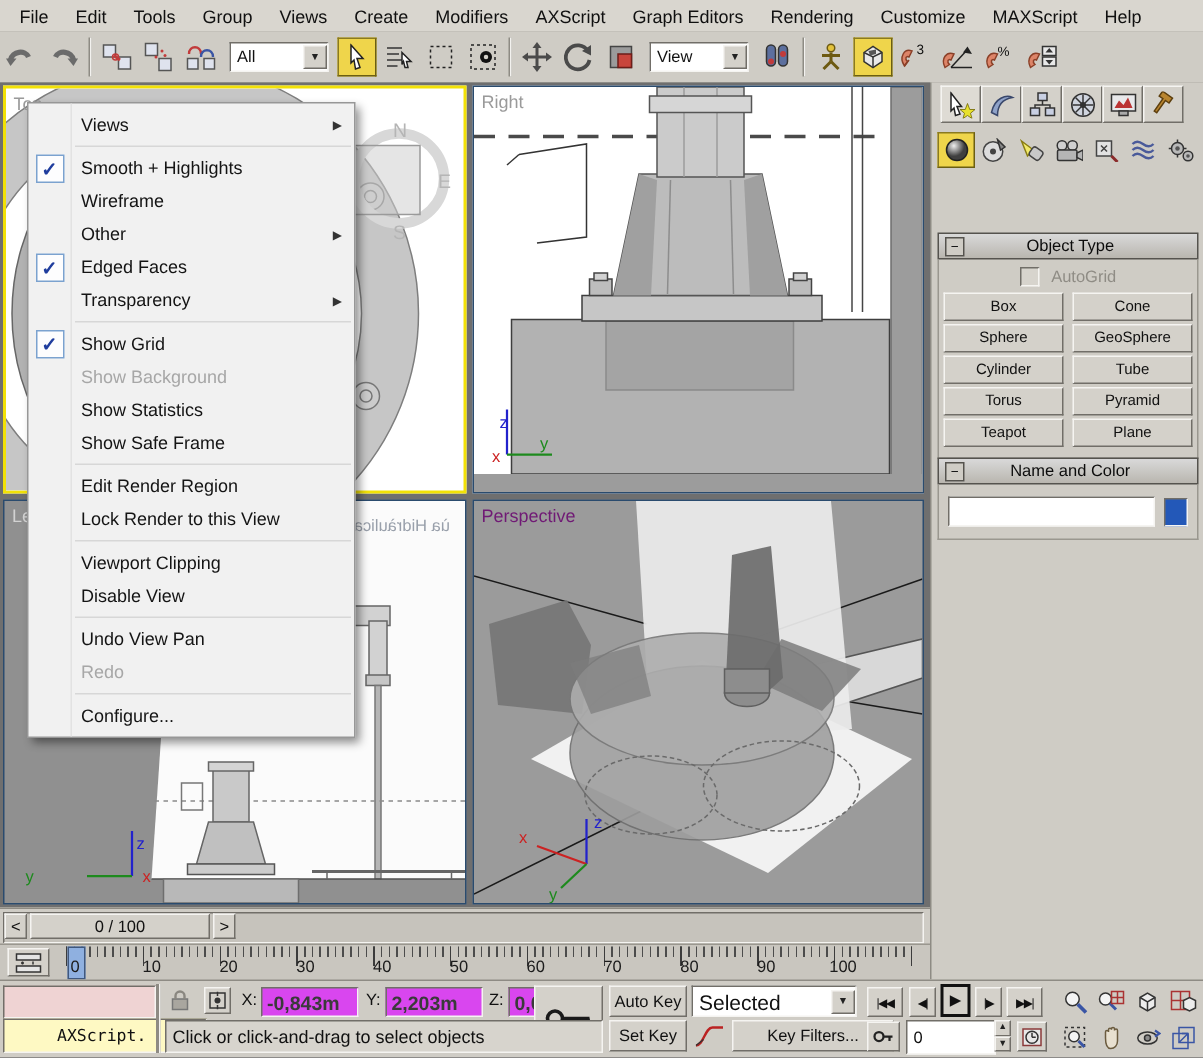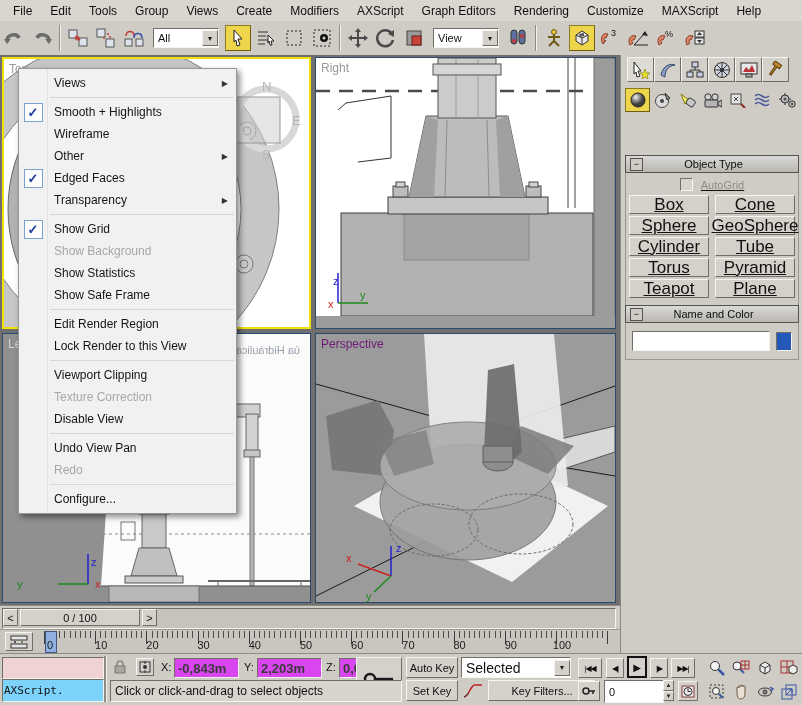--- a/index.html
+++ b/index.html
@@ -37,21 +37,21 @@
   .ctx-sep{height:1px;background:#d7d7d7;margin:3px 2px 3px 31px;}
   .ctx-disabled{color:#a7a7a7;}
   #ctx:before{content:"";position:absolute;left:28px;top:0;bottom:0;width:1px;background:#e2e2e2;}
   
   #cpanel{left:620px;top:55px;width:182px;height:598px;background:#cfccc5;border-left:1px solid #8e8b84;}
   .roll-head{height:16px;background:linear-gradient(#d9d9d9,#b9b6af);border:1px solid #55534e;
              display:flex;align-items:center;font-size:11px;color:#0c0c0c;}
   .roll-minus{width:11px;height:11px;margin:0 4px;border:1px solid #55534e;background:#cfccc5;
               display:flex;align-items:center;justify-content:center;font-size:9px;line-height:9px;}
   .roll-title{flex:1;text-align:center;padding-right:18px;}
-  .ot-btn{width:80px;height:19px;font-size:17px;}
+  .ot-btn{width:80px;height:19px;font-size:10px;}
   
   #timeslider{left:0;top:605px;width:620px;height:24px;background:#cfccc5;border-top:1px solid #8e8b84;}
   #trackbar{left:0;top:629px;width:620px;height:24px;background:#c9c6bf;border-top:1px solid #9a978f;}
   .tick-minor{position:absolute;left:44px;top:1px;width:568px;height:7px;
               background:repeating-linear-gradient(to right,#4c4c4c 0 1px,transparent 1px 5.12px);}
   .tick-major{position:absolute;left:44px;top:1px;width:568px;height:13px;
               background:repeating-linear-gradient(to right,#3c3c3c 0 1px,transparent 1px 51.2px);}
   .tb-num{position:absolute;top:9px;transform:translateX(-50%);font-size:11px;color:#1c1c1c;}
   #statusbar{left:0;top:653px;width:802px;height:52px;background:#cfccc5;border-top:1px solid #8e8b84;}
   .coord-field{height:18px;background:#d946ef;color:#3a3a3a;display:flex;align-items:center;padding:0 3px;font-size:13px;overflow:hidden;font-weight:bold;}
@@ -423,24 +423,20 @@
       </div>
       <div class="ctx-row">
         <span class="ctx-gutter"></span>
         <span class="ctx-label">Lock Render to this View</span>
       </div>
       <div class="ctx-sep"></div>
       <div class="ctx-row">
         <span class="ctx-gutter"></span>
         <span class="ctx-label">Viewport Clipping</span>
       </div>
-      <div class="ctx-row ctx-disabled">
-        <span class="ctx-gutter"></span>
-        <span class="ctx-label">Texture Correction</span>
-      </div>
       <div class="ctx-row">
         <span class="ctx-gutter"></span>
         <span class="ctx-label">Disable View</span>
       </div>
       <div class="ctx-sep"></div>
       <div class="ctx-row">
         <span class="ctx-gutter"></span>
         <span class="ctx-label">Undo View Pan</span>
       </div>
       <div class="ctx-row ctx-disabled">
@@ -562,21 +558,21 @@
             <circle cx="13" cy="12" r="3.2" fill="#b9b9b9" stroke="#333"></circle>
             <circle cx="13" cy="12" r="1.2" fill="#555"></circle>
           </svg>
       </div>
     </div>
     <div class="abs" style="left:4px;top:100px;width:174px;">
       <div class="roll-head">
         <span class="roll-minus">−</span>
         <span class="roll-title">Object Type</span>
       </div>
-      <div style="border:1px solid #9a978f;border-top:none;padding:5px 0 7px;text-decoration:underline;">
+      <div style="border:1px solid #9a978f;border-top:none;padding:5px 0 7px;">
         <div style="display:flex;align-items:center;justify-content:center;margin-bottom:4px;">
           <span class="sunken" style="width:11px;height:11px;background:#d7d4cd;margin-right:8px;"></span>
           <span style="color:#8f8c85;">AutoGrid</span>
         </div>
         <div id="ot-grid" style="display:grid;grid-template-columns:80px 80px;gap:2px 6px;justify-content:center;">
             <div class="bevel btn ot-btn">Box</div>
             <div class="bevel btn ot-btn">Cone</div>
             <div class="bevel btn ot-btn">Sphere</div>
             <div class="bevel btn ot-btn">GeoSphere</div>
             <div class="bevel btn ot-btn">Cylinder</div>
@@ -629,21 +625,21 @@
         <span class="tb-num" style="left: 357.2px;">60</span>
         <span class="tb-num" style="left: 408.4px;">70</span>
         <span class="tb-num" style="left: 459.6px;">80</span>
         <span class="tb-num" style="left: 510.8px;">90</span>
         <span class="tb-num" style="left: 562px;">100</span>
       </div>
   </div>
 
   <div id="statusbar" class="abs">
     <div class="abs sunken" style="left:2px;top:3px;width:100px;height:20px;background:#efd3d3;"></div>
-    <div class="abs sunken" style="left:2px;top:25px;width:100px;height:21px;background:#7dd3fc;display:flex;align-items:center;">
+    <div class="abs sunken" style="left:2px;top:25px;width:100px;height:21px;background:#fef9c3;display:flex;align-items:center;padding-left:34px;">
       <span style="font-family:'DejaVu Sans Mono',monospace;font-size:11px;padding-left:1px;">AXScript.</span>
     </div>
     <div class="abs" style="left:104px;top:2px;width:2px;height:46px;background:#8e8b84;border-right:1px solid #f3f2ef;"></div>
 
     <div class="abs ico" style="left:112px;top:5px;width:16px;height:16px;">
       <svg width="12" height="14" viewBox="0 0 12 14">
           <rect x="1" y="6" width="10" height="7" fill="#a9a69f" stroke="#777"></rect>
           <path d="M3 6 V4 a3 3 0 0 1 6 0 V6" fill="none" stroke="#8a8780" stroke-width="1.6"></path>
         </svg>
     </div>

